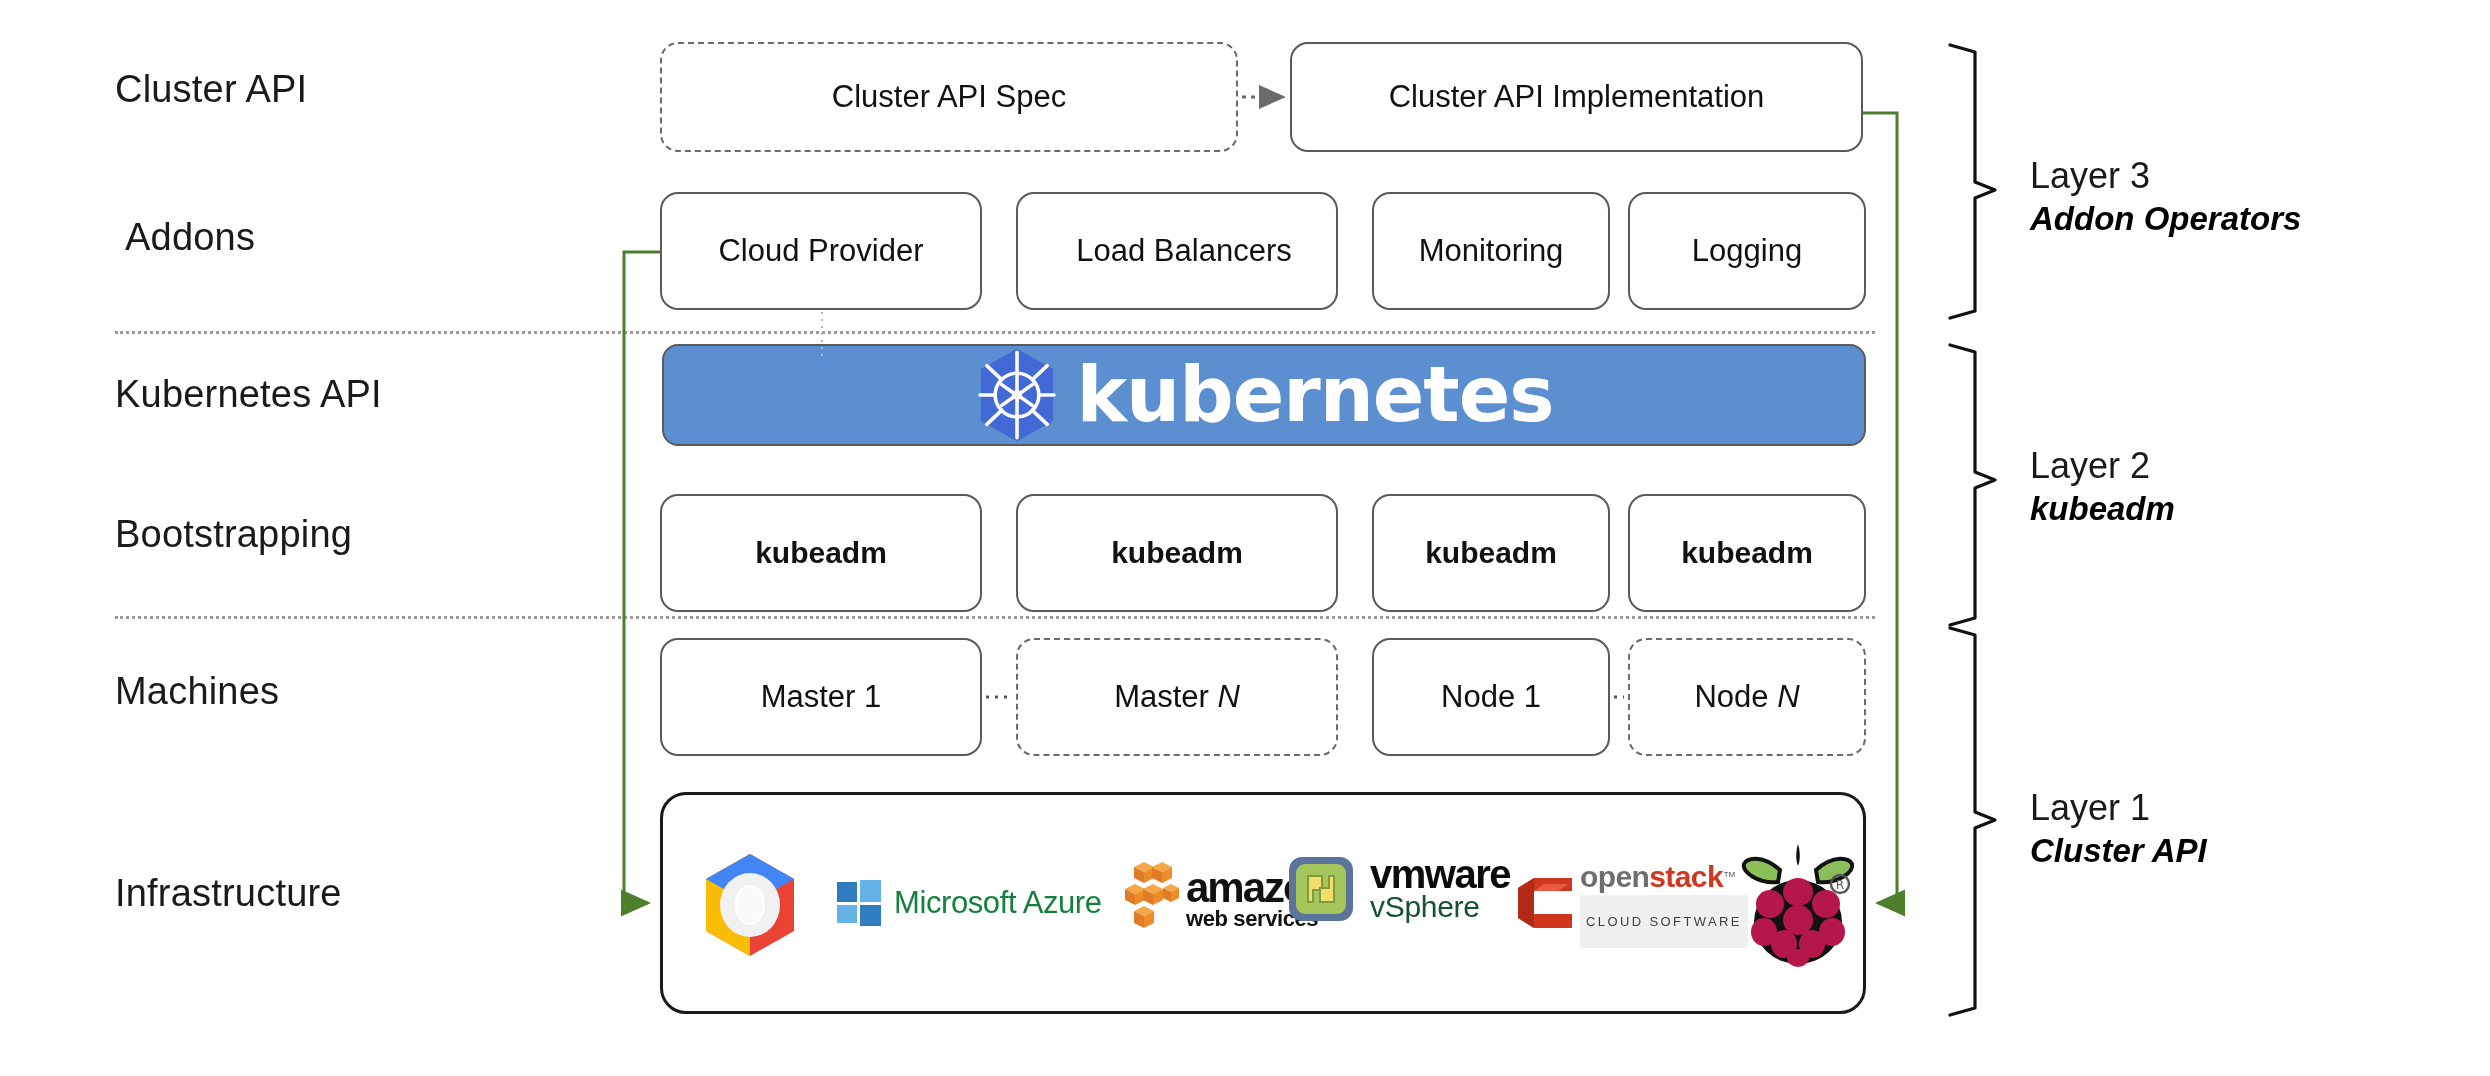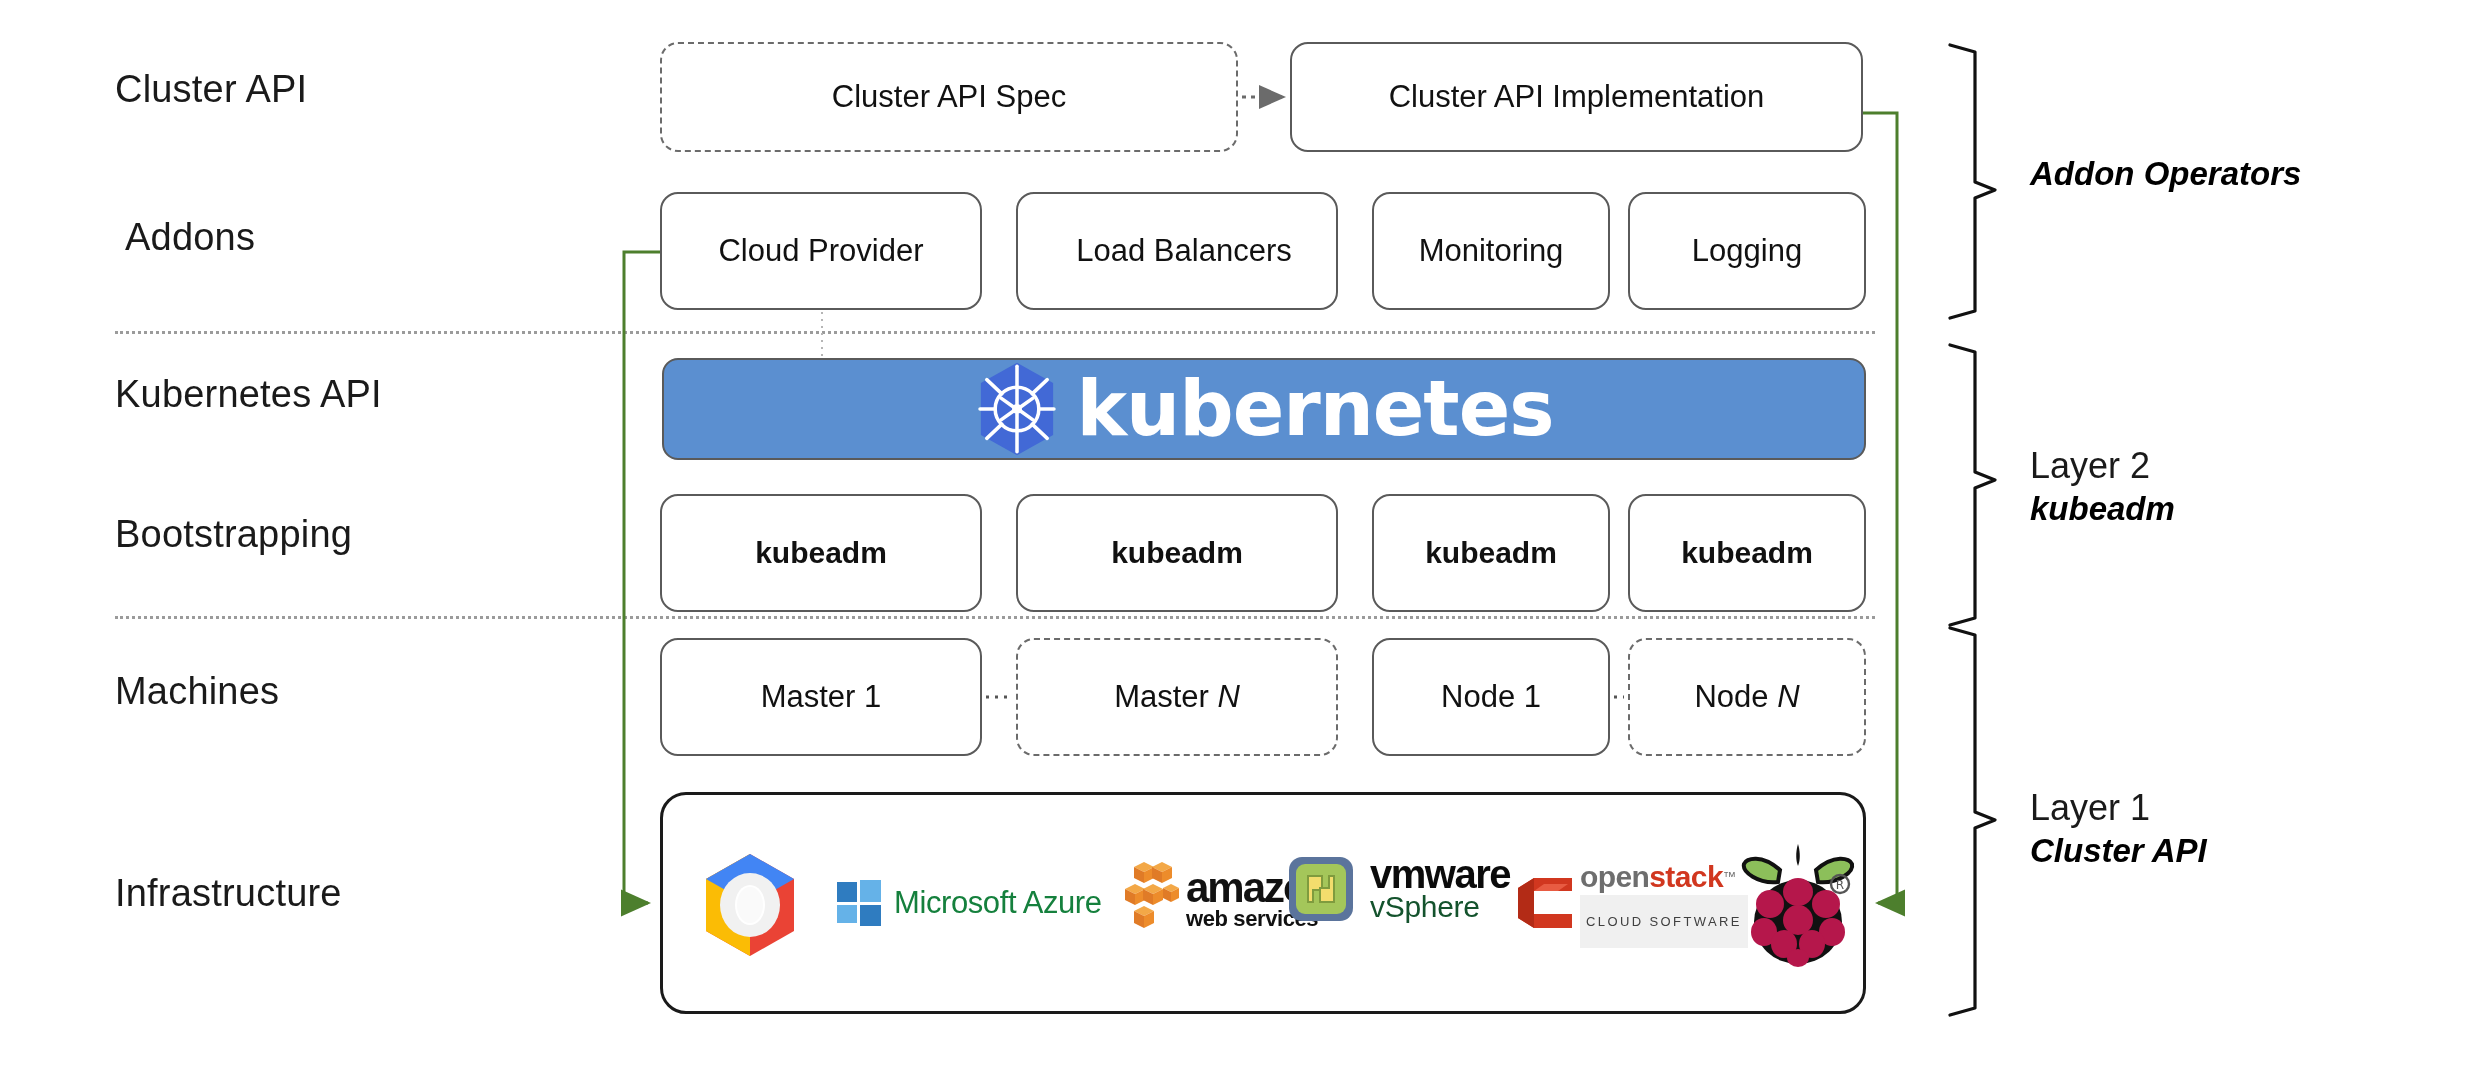--- a/index.html
+++ b/index.html
@@ -91,21 +91,21 @@
   <div class="box" style="left:1016px;top:192px;width:322px;height:118px;padding-left:14px;">
     <span>Load Balancers</span>
   </div>
   <div class="box" style="left:1372px;top:192px;width:238px;height:118px;">
     <span>Monitoring</span>
   </div>
   <div class="box" style="left:1628px;top:192px;width:238px;height:118px;">
     <span>Logging</span>
   </div>
 
-  <div class="k8s-banner" style="left:662px;top:358px;width:1204px;height:102px;">
+  <div class="k8s-banner" style="left:662px;top:344px;width:1204px;height:102px;">
     <svg width="84" height="96" viewBox="0 0 100 114">
       <polygon points="50,2 93,26 93,88 50,112 7,88 7,26" fill="#4269d6"></polygon>
       <g fill="none" stroke="#ffffff" stroke-width="4.2" stroke-linecap="round">
         <circle cx="50" cy="57" r="26"></circle>
         <circle cx="50" cy="57" r="6" fill="#ffffff" stroke="none"></circle>
         <line x1="50" y1="6" x2="50" y2="31"></line>
         <line x1="50" y1="83" x2="50" y2="108"></line>
         <line x1="24" y1="57" x2="6" y2="57"></line>
         <line x1="76" y1="57" x2="94" y2="57"></line>
         <line x1="32" y1="39" x2="14" y2="22"></line>
@@ -246,20 +246,21 @@
         <ellipse cx="44" cy="104" rx="13" ry="14" fill="#b5174b"></ellipse>
         <ellipse cx="72" cy="104" rx="13" ry="14" fill="#b5174b"></ellipse>
         <ellipse cx="58" cy="118" rx="11" ry="9" fill="#b5174b"></ellipse>
         <circle cx="100" cy="44" r="9" fill="none" stroke="#555" stroke-width="2.4"></circle>
         <text x="100" y="49" font-size="12" fill="#555" text-anchor="middle" font-family="DejaVu Sans, sans-serif">R</text>
       </g>
     </svg>
   </div>
 
   <div class="layer-cap" style="left:2030px;top:153px;">
+    <div class="l1">Layer 3</div>
     <div class="l2">Addon Operators</div>
   </div>
   <div class="layer-cap" style="left:2030px;top:443px;">
     <div class="l1">Layer 2</div>
     <div class="l2">kubeadm</div>
   </div>
   <div class="layer-cap" style="left:2030px;top:785px;">
     <div class="l1">Layer 1</div>
     <div class="l2">Cluster API</div>
   </div>

